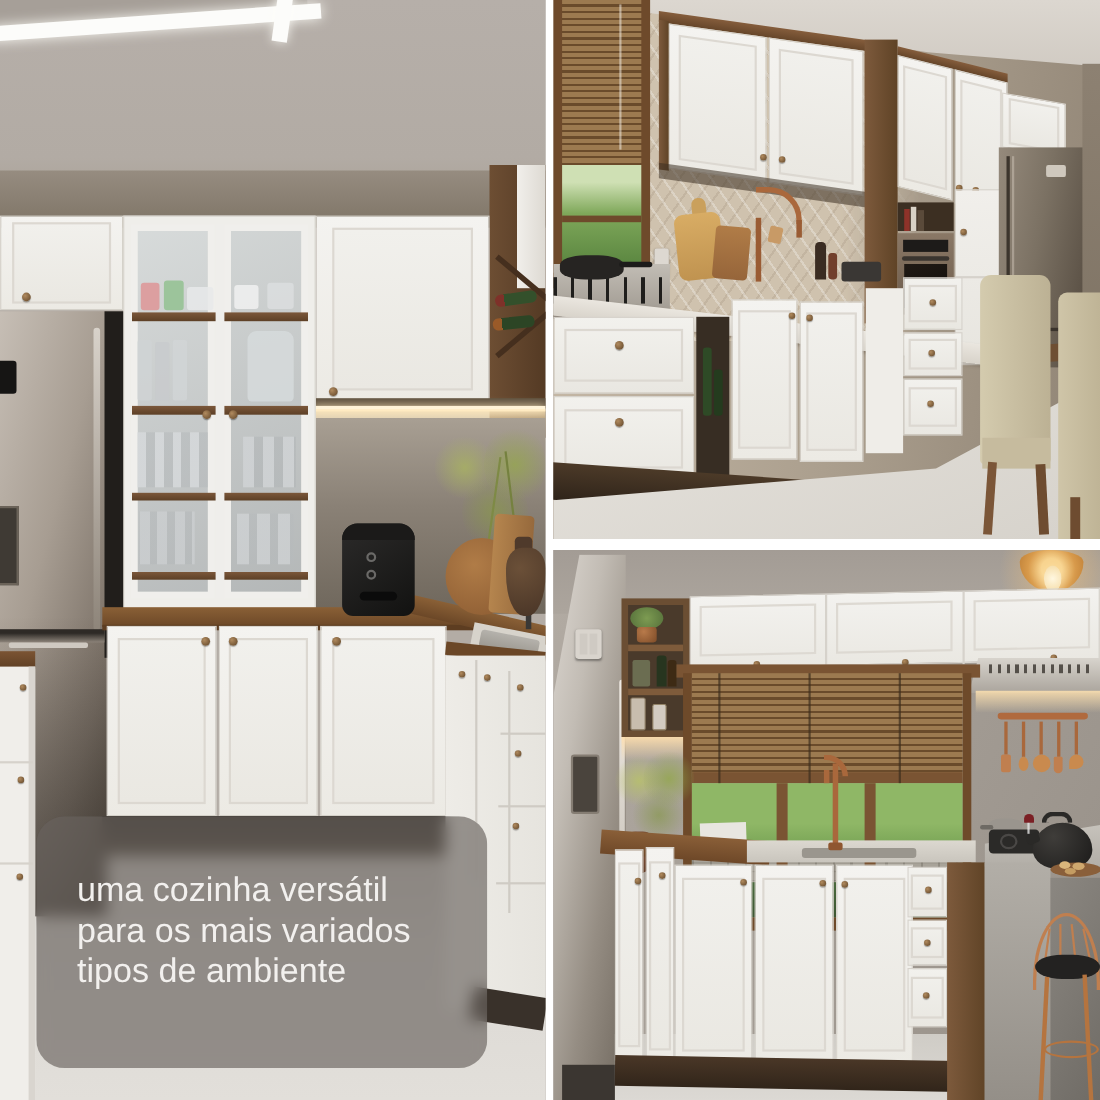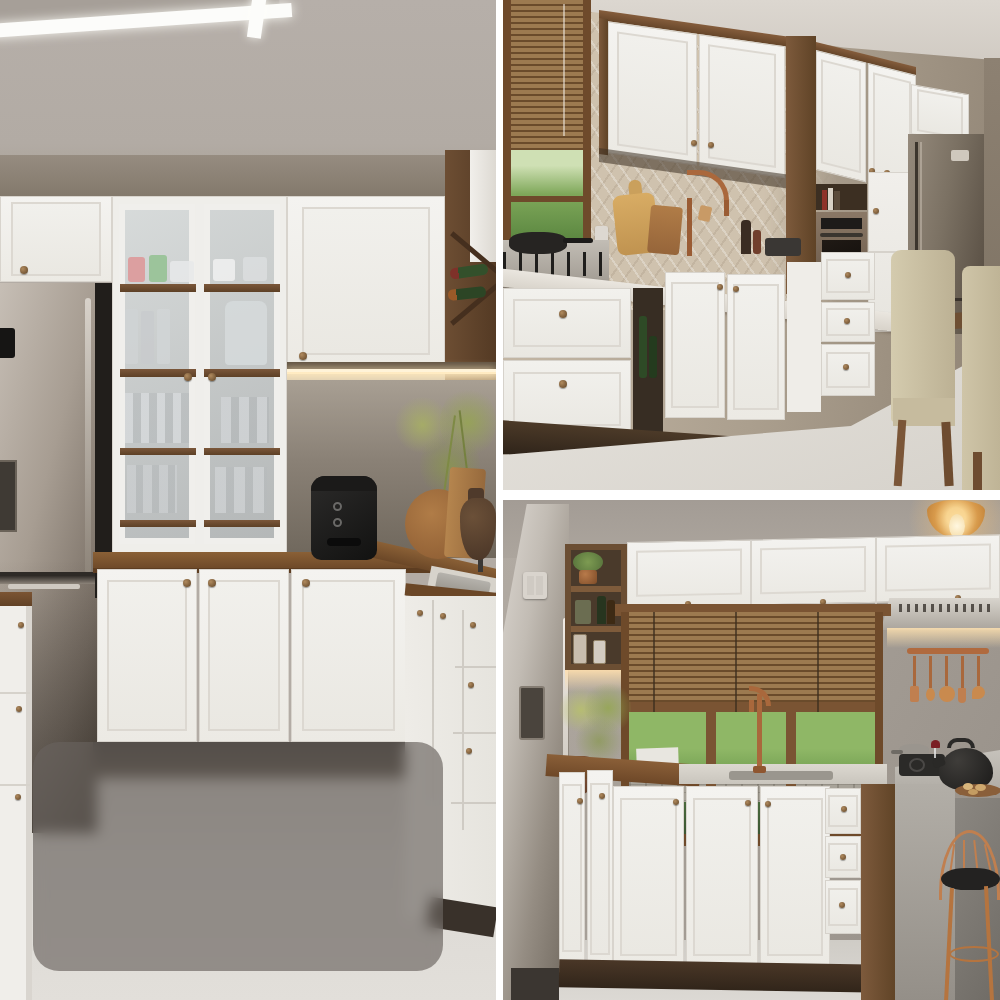--- a/index.html
+++ b/index.html
@@ -144,20 +144,23 @@
     <div class="s" style="left:0;top:606px;width:32px;height:394px;background:#f0eeea;">
       <div class="s" style="left:26px;top:0;width:6px;height:394px;background:#d9d5cf;"></div>
       <div class="s" style="left:0;top:86px;width:30px;height:2px;background:#d6d2cb;"></div>
       <div class="s" style="left:0;top:178px;width:30px;height:2px;background:#d6d2cb;"></div>
     </div>
     <div class="knob sm" style="left:18px;top:622px;"></div>
     <div class="knob sm" style="left:16px;top:706px;"></div>
     <div class="knob sm" style="left:15px;top:794px;"></div>
 
     <div class="overlay-card">
+      <p class="overlay-line first">uma cozinha versátil</p>
+      <p class="overlay-line">para os mais variados</p>
+      <p class="overlay-line">tipos de ambiente</p>
     </div>
   </section>
 
   <section class="panel" style="left:503px;top:0;width:497px;height:490px;">
     <div class="s" style="left:0;top:0;width:497px;height:490px;background:linear-gradient(100deg,#c9bcaa,#ab9f8e 55%,#8e8273);"></div>
     <div class="s" style="left:70px;top:0;width:265px;height:310px;background:#cfc2ae;
       background-image:repeating-linear-gradient(55deg,rgba(255,255,255,.28) 0 2px,rgba(255,255,255,0) 2px 12px),repeating-linear-gradient(-55deg,rgba(120,100,80,.14) 0 2px,rgba(120,100,80,0) 2px 12px);
       -webkit-mask-image:linear-gradient(90deg,#000 72%,transparent);mask-image:linear-gradient(90deg,#000 72%,transparent);"></div>
     <div class="s" style="left:85px;top:0;width:412px;height:72px;background:linear-gradient(180deg,#dcd7d0,#cfc9c1);clip-path:polygon(0 0,100% 0,100% 84%,62% 66%,20% 30%,0 16%);"></div>
 

